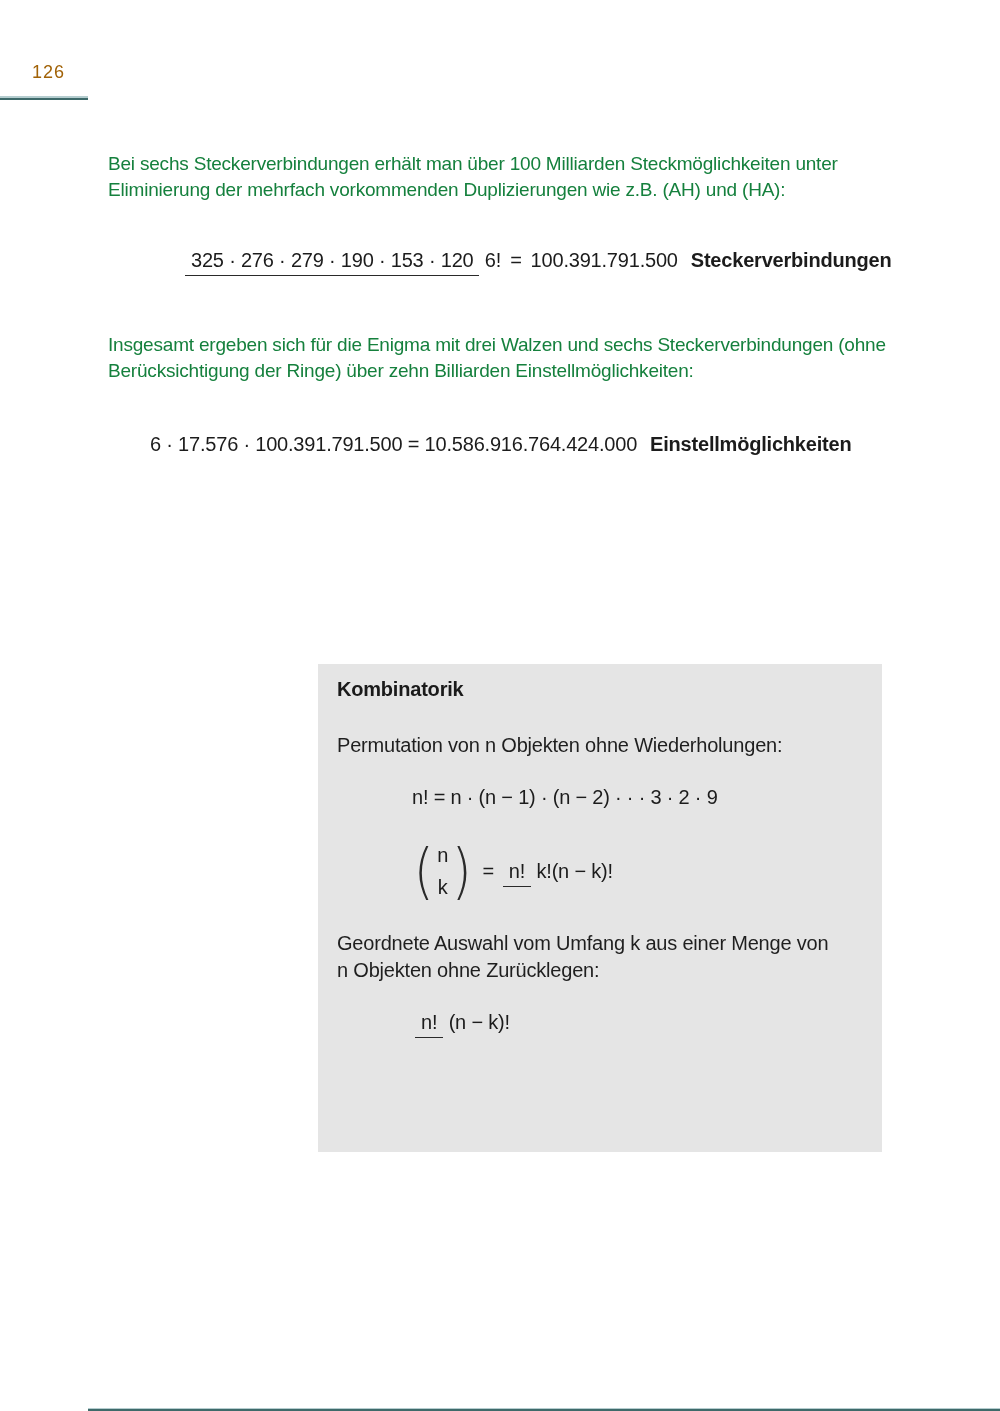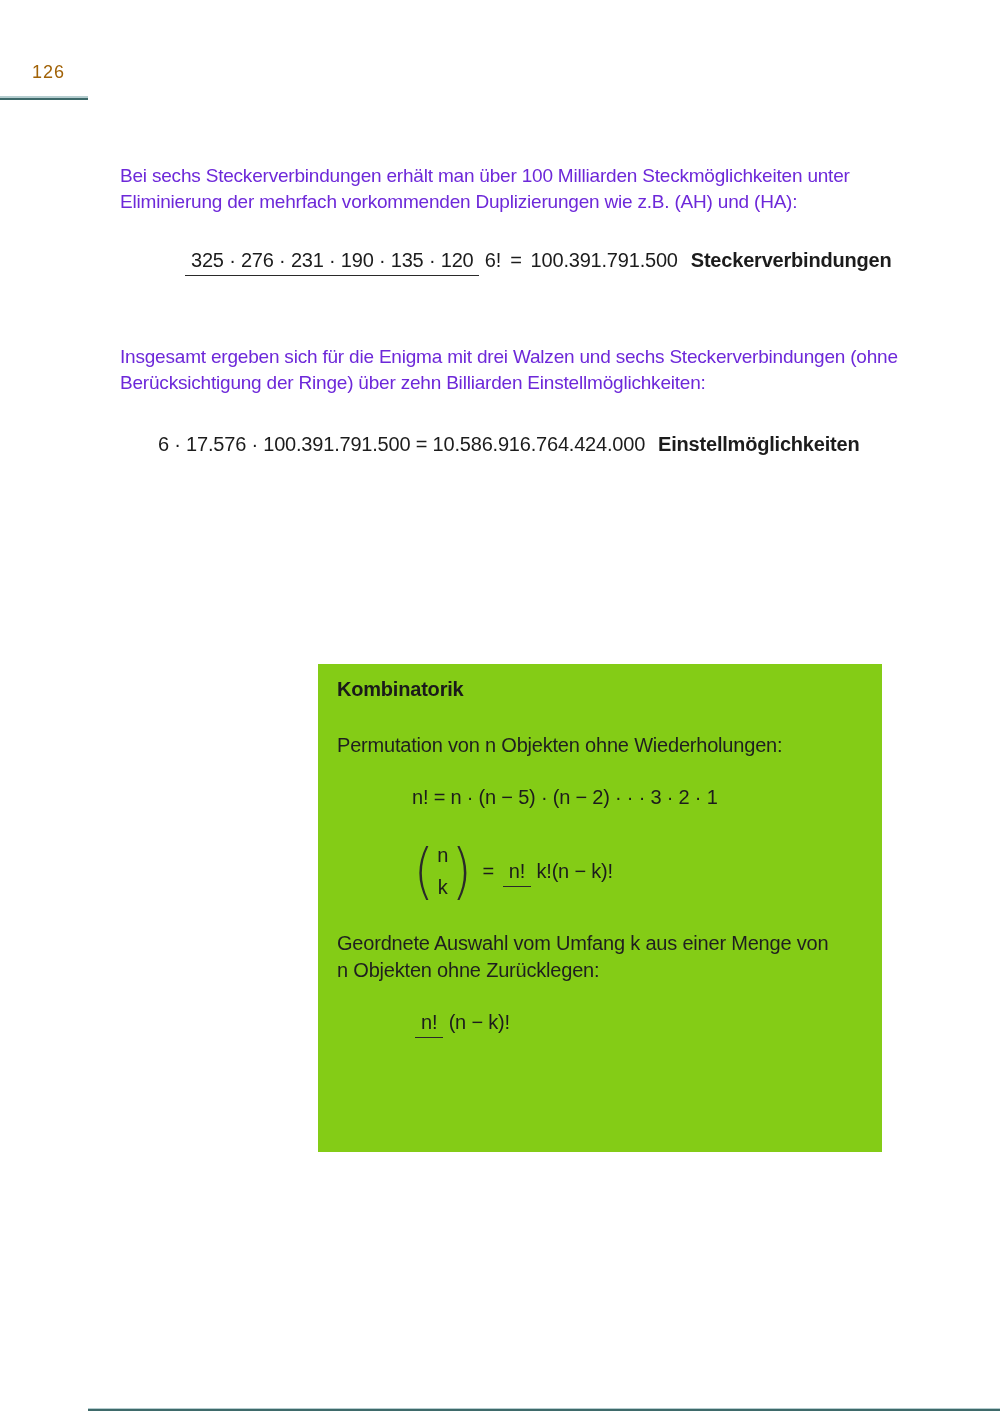--- a/index.html
+++ b/index.html
@@ -44,38 +44,38 @@
     height: 2px;
     background: #3e6a6a;
     border-top: 1px solid #b5cdcf;
   }
 
   
   .para {
     position: absolute;
     left: 108px;
     width: 784px;
-    margin: 12px;
+    margin: 0;
     font-size: 19px;
     line-height: 26px;
-    color: #6d28d9;
+    color: #15803d;
   }
   .para1 { top: 151px; }
   .para2 { top: 332px; }
 
   
   .formula-row {
     position: absolute;
     display: flex;
     align-items: center;
     font-size: 20px;
     white-space: nowrap;
   }
   .formula1 { left: 185px; top: 249px; }
-  .formula2 { left: 158px; top: 433px; text-align: right; }
+  .formula2 { left: 150px; top: 433px; text-align: right; }
 
   .frac {
     display: inline-block;
     text-align: center;
   }
   .frac .num {
     padding: 0 6px 4px 6px;
     border-bottom: 1.5px solid #2a2a2a;
   }
   .frac .den {
@@ -85,21 +85,21 @@
   .unit { margin-left: 13px; font-weight: bold; }
 
   
   .infobox {
     position: absolute;
     left: 318px;
     top: 664px;
     width: 564px;
     height: 488px;
     box-sizing: border-box;
-    background: #84cc16;
+    background: #e5e5e5;
     padding: 14px 20px 0 19px;
   }
   .box-title {
     font-size: 20px;
     font-weight: 700;
     margin: 0 0 31px 0;
     color: #1a1a1a;
   }
   .box-para {
     margin: 0 0 27px 0;
@@ -139,40 +139,40 @@
 </head>
 <body>
 
 <div class="pagenum">126</div>
 <div class="rule-top"></div>
 
 <p class="para para1">Bei sechs Steckerverbindungen erhält man über 100 Milliarden Steckmöglichkeiten unter Eliminierung der mehrfach vorkommenden Duplizierungen wie z.B. (AH) und (HA):</p>
 
 <div class="formula-row formula1">
   <span class="frac">
-    <span class="num">325 · 276 · 231 · 190 · 135 · 120</span>
+    <span class="num">325 · 276 · 279 · 190 · 153 · 120</span>
     <span class="den">6!</span>
   </span>
   <span class="eq">=</span>
   <span>100.391.791.500</span>
   <span class="unit">Steckerverbindungen</span>
 </div>
 
 <p class="para para2">Insgesamt ergeben sich für die Enigma mit drei Walzen und sechs Steckerverbindungen (ohne Berücksichtigung der Ringe) über zehn Billiarden Einstellmöglichkeiten:</p>
 
 <div class="formula-row formula2">
   <span>6 · 17.576 · 100.391.791.500 = 10.586.916.764.424.000</span>
   <span class="unit">Einstellmöglichkeiten</span>
 </div>
 
 <div class="infobox">
   <div class="box-title">Kombinatorik</div>
 
   <p class="box-para">Permutation von n Objekten ohne Wiederholungen:</p>
-  <div class="box-formula">n! = n · (n − 5) · (n − 2) · · · 3 · 2 · 1</div>
+  <div class="box-formula">n! = n · (n − 1) · (n − 2) · · · 3 · 2 · 9</div>
 
   <div class="box-formula binom-row">
     <span class="paren">(</span>
     <span class="stack">
       <span>n</span>
       <span>k</span>
     </span>
     <span class="paren">)</span>
     <span class="eq">=</span>
     <span class="frac">

